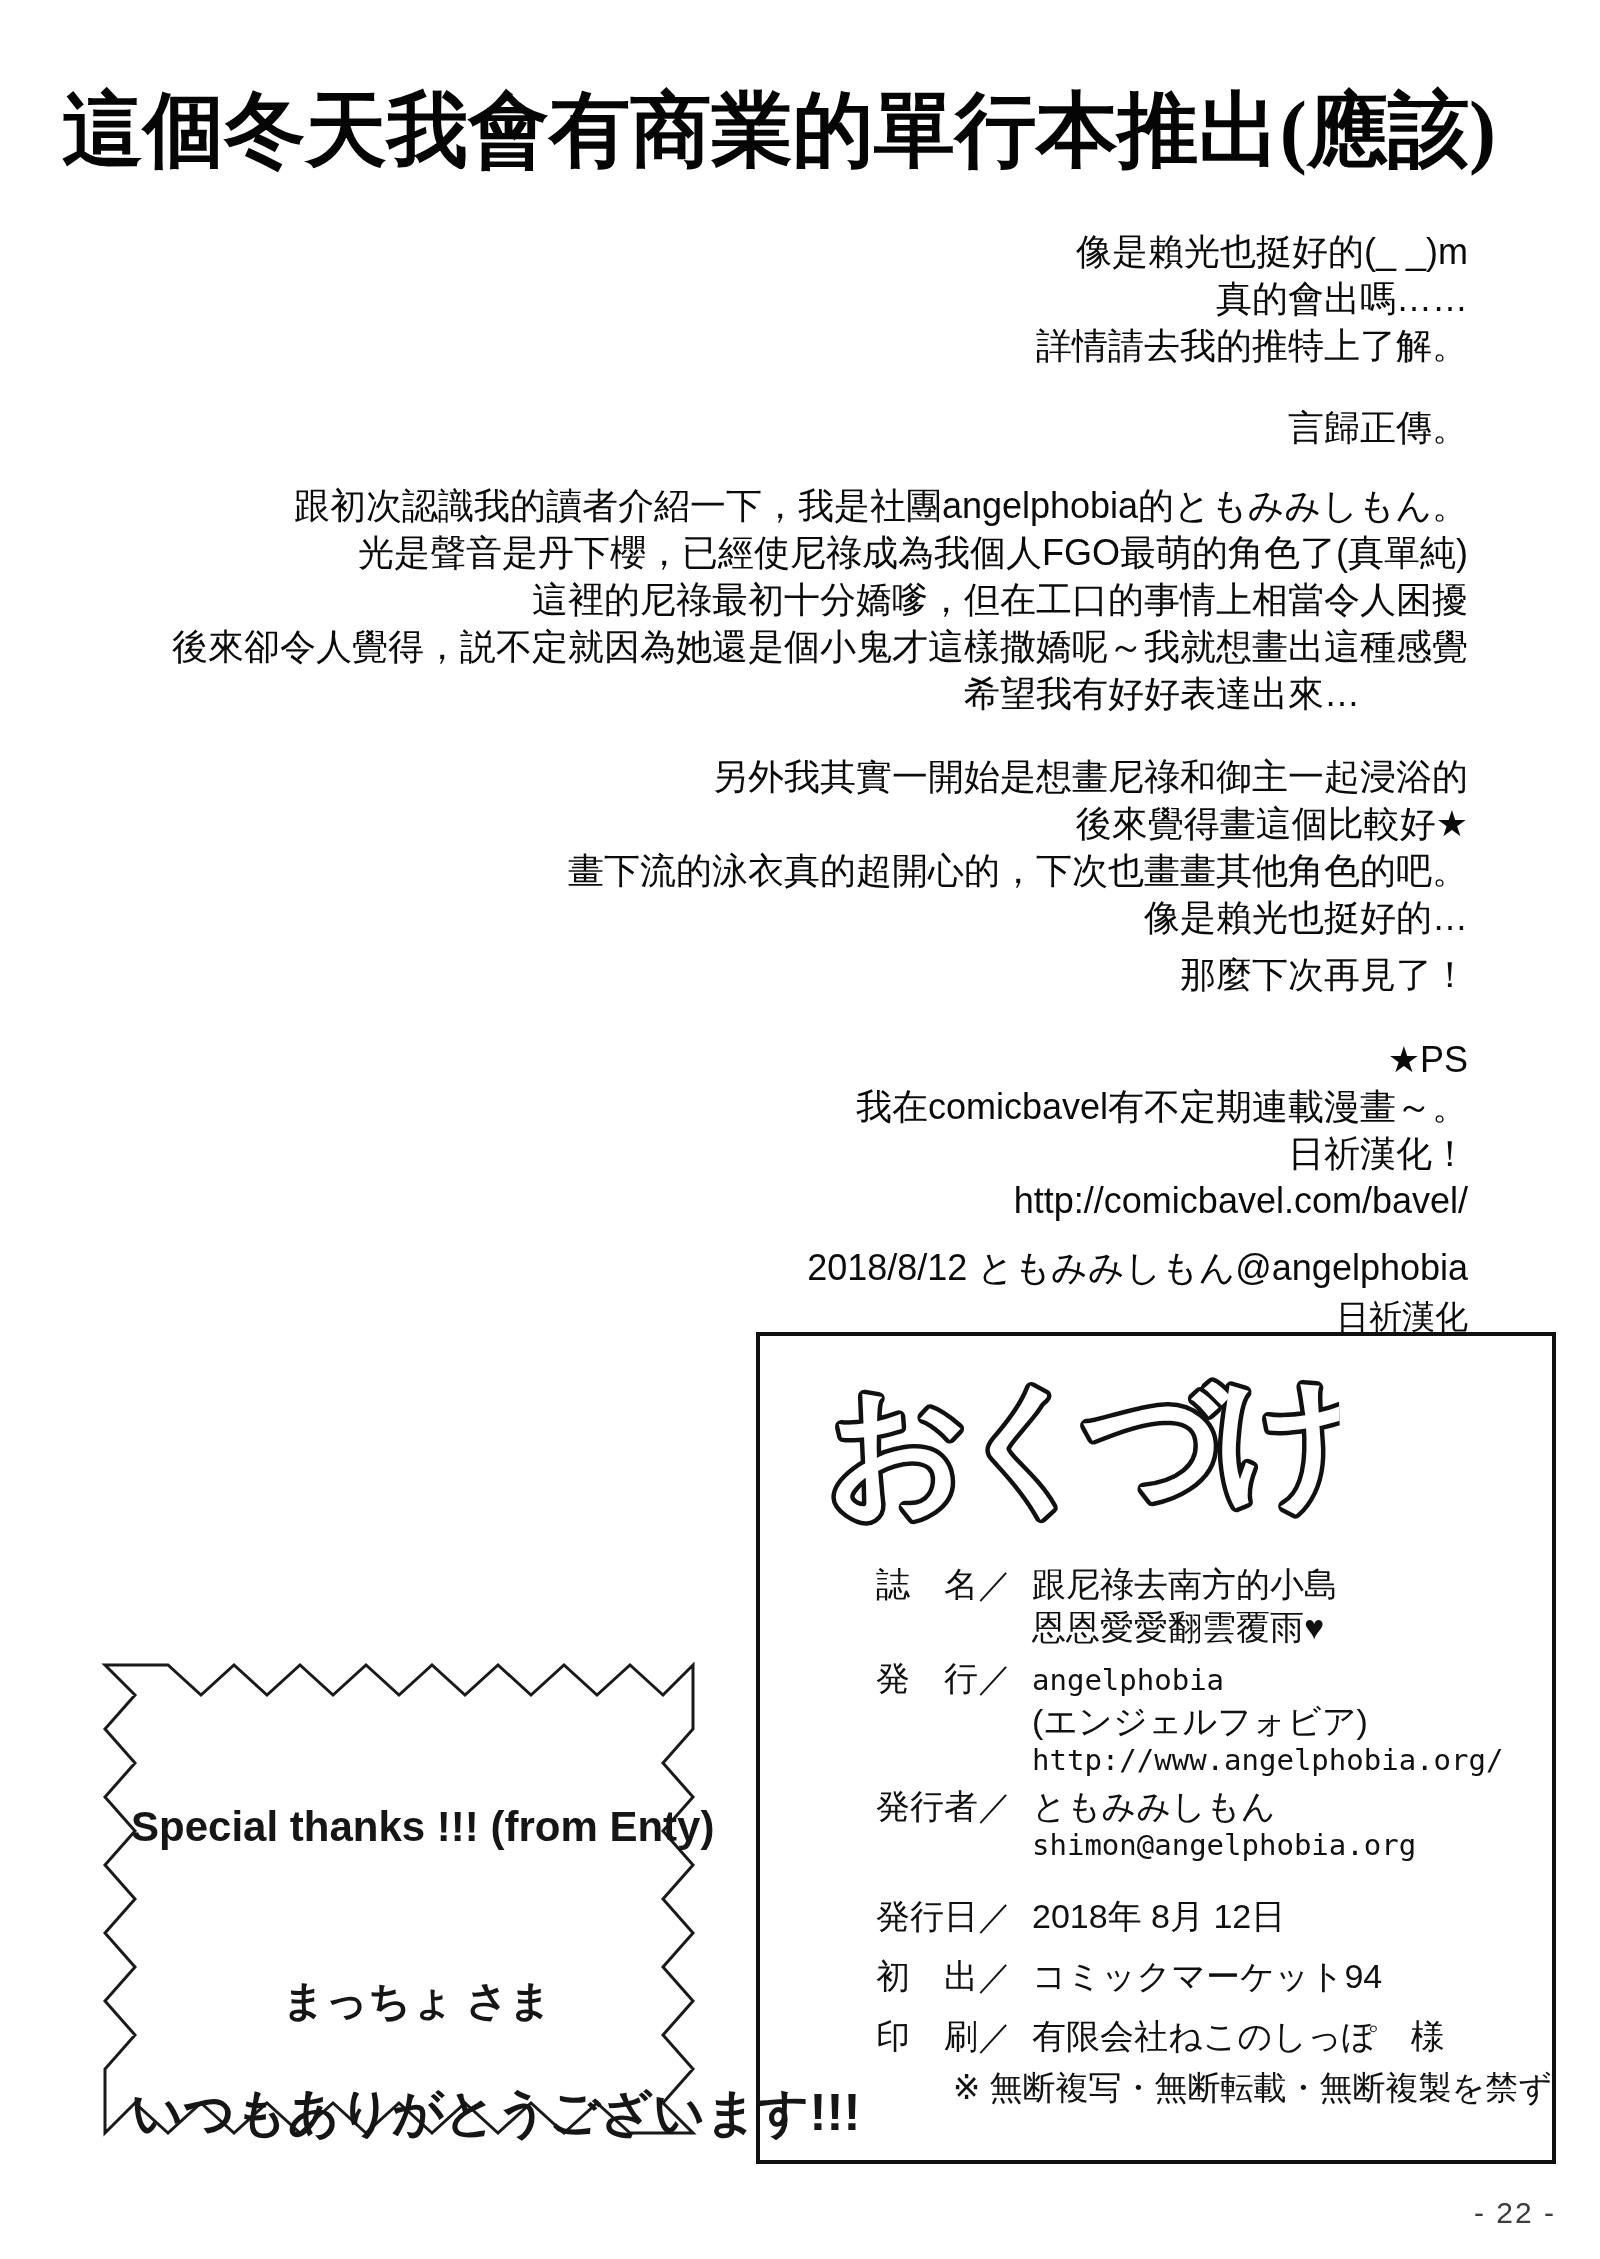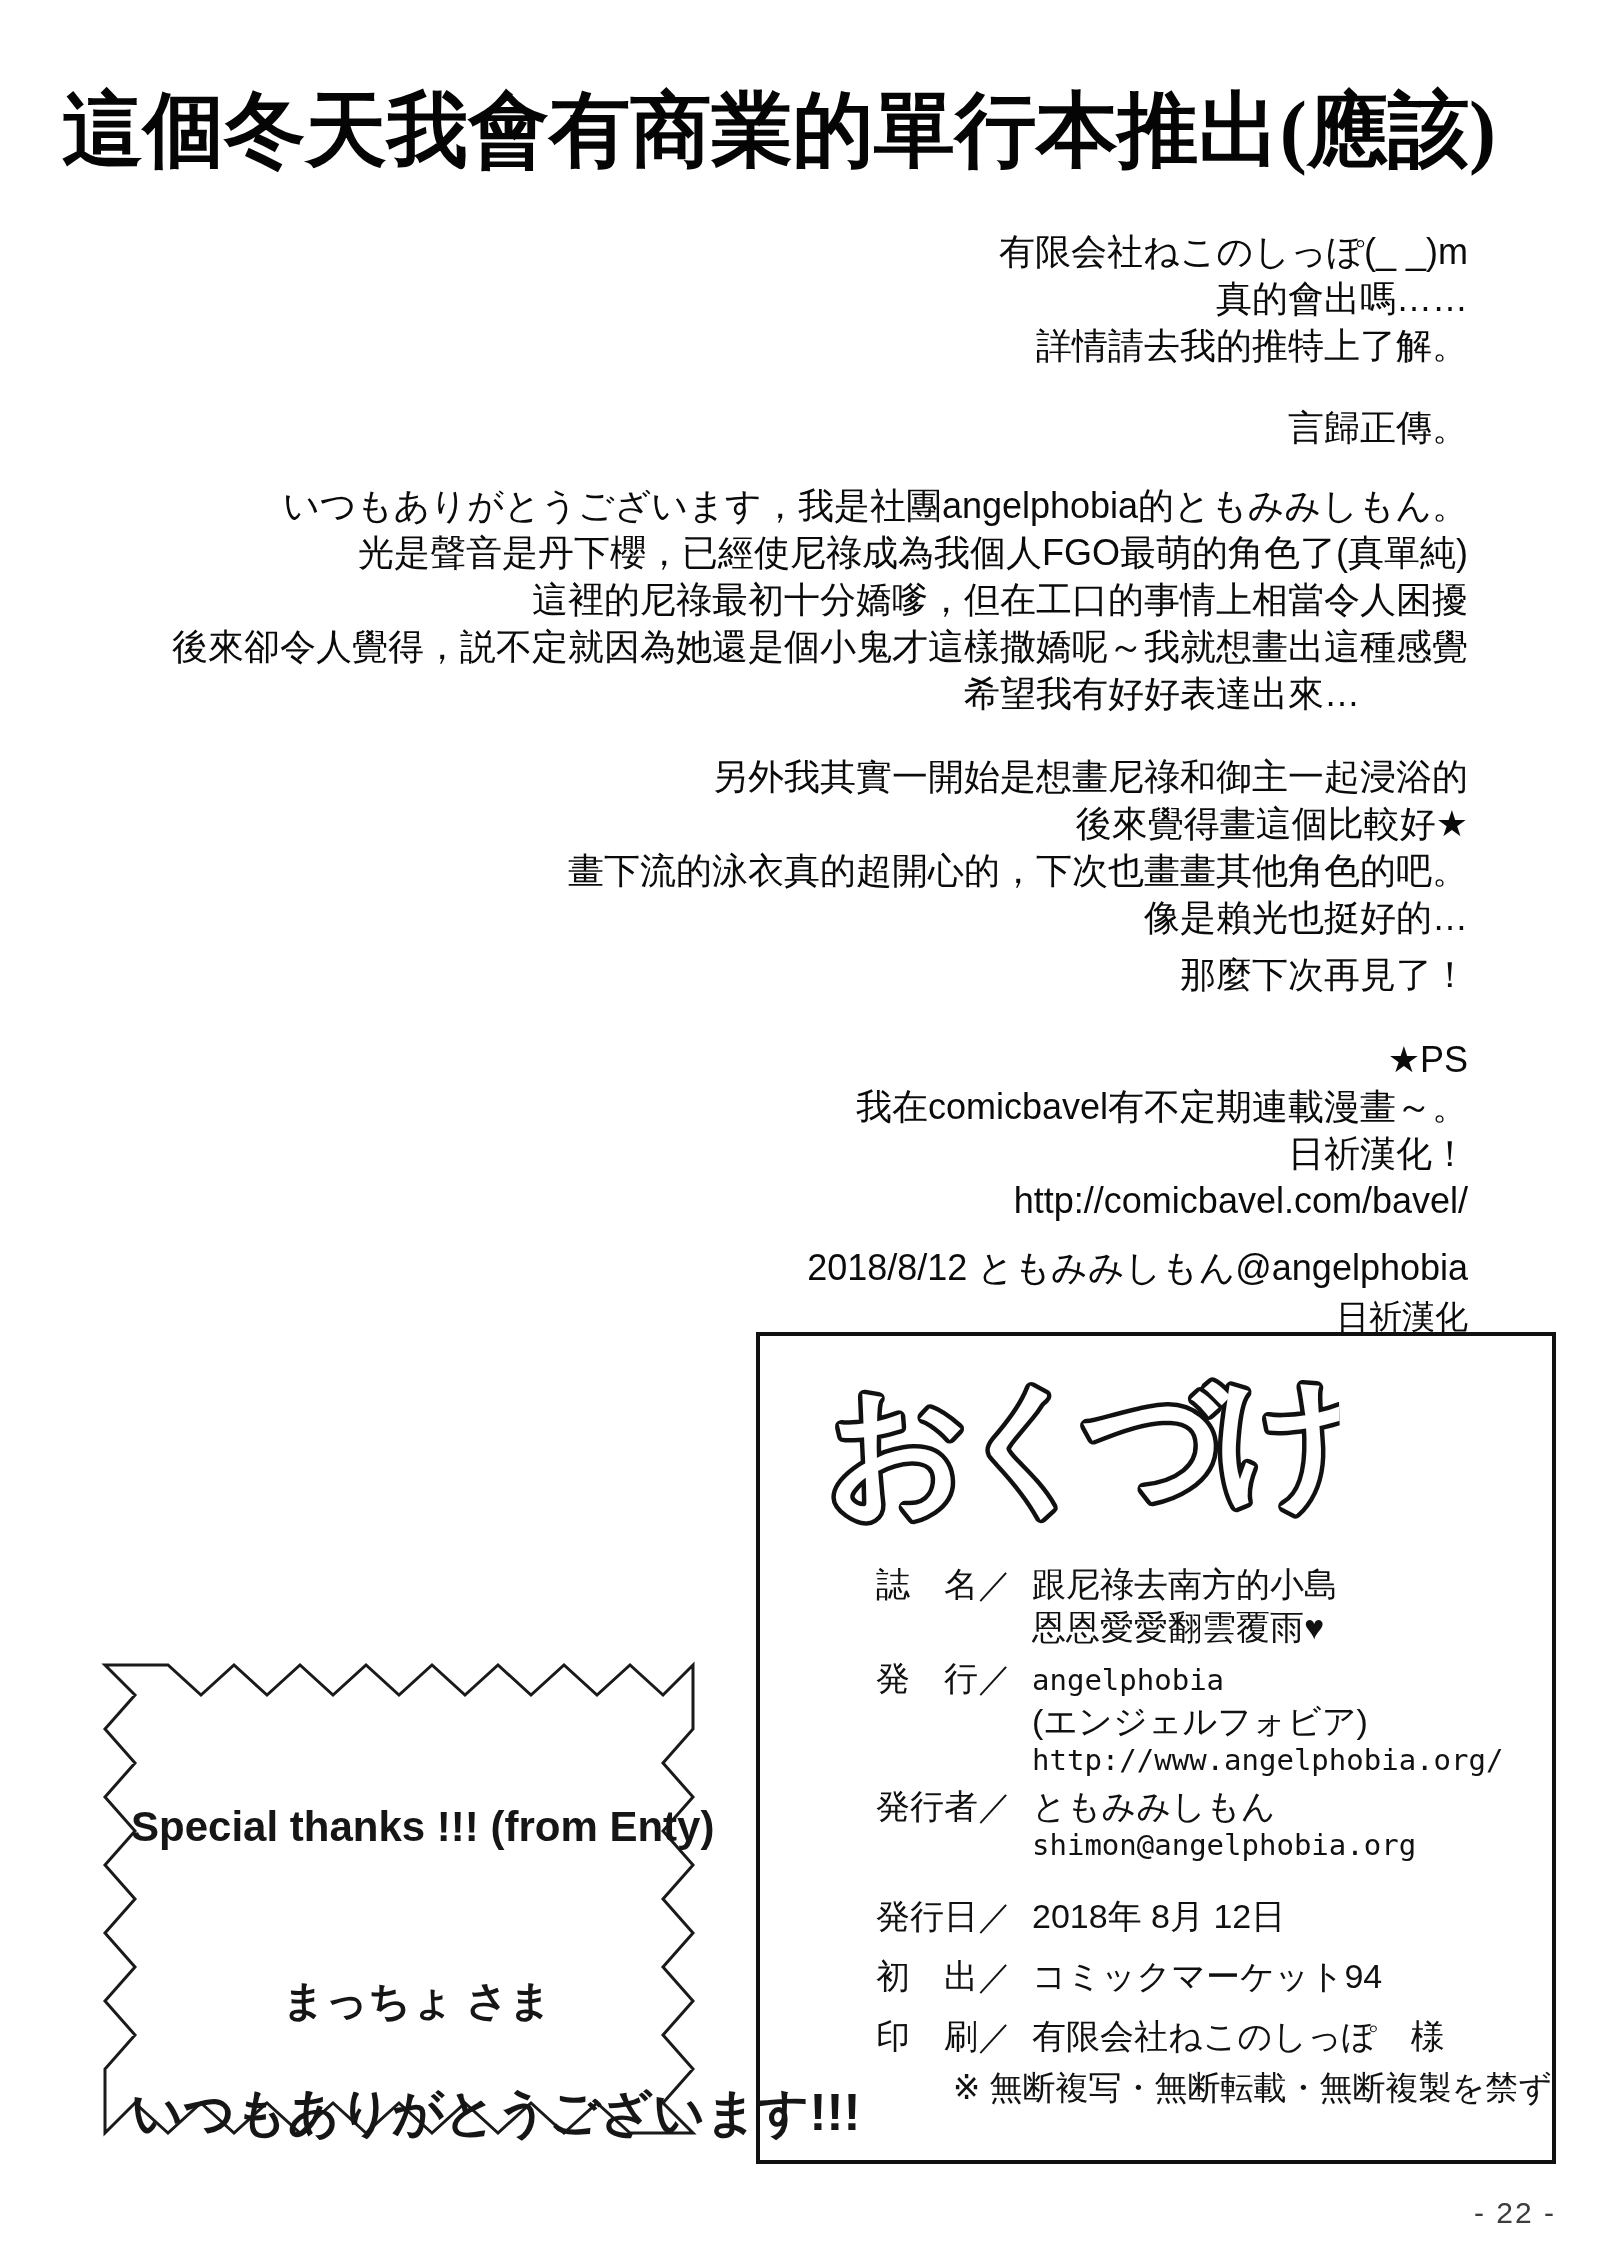--- a/index.html
+++ b/index.html
@@ -44,25 +44,25 @@
     font-size:30px;color:#3c3c3c;letter-spacing:2px;
   }
 </style>
 </head>
 <body>
 
 <div class="page">
 
   <div class="title">這個冬天我會有商業的單行本推出(應該)</div>
 
-  <div class="ln" style="top:232px">有限会社ねこのしっぽ(_ _)m</div>
+  <div class="ln" style="top:232px">像是賴光也挺好的(_ _)m</div>
   <div class="ln" style="top:279px">真的會出嗎……</div>
   <div class="ln" style="top:326px">詳情請去我的推特上了解。</div>
   <div class="ln" style="top:408px">言歸正傳。</div>
-  <div class="ln" style="top:486px">いつもありがとうございます，我是社團angelphobia的ともみみしもん。</div>
+  <div class="ln" style="top:486px">跟初次認識我的讀者介紹一下，我是社團angelphobia的ともみみしもん。</div>
   <div class="ln" style="top:533px">光是聲音是丹下櫻，已經使尼祿成為我個人FGO最萌的角色了(真單純)</div>
   <div class="ln" style="top:580px">這裡的尼祿最初十分嬌嗲，但在工口的事情上相當令人困擾</div>
   <div class="ln" style="top:627px">後來卻令人覺得，説不定就因為她還是個小鬼才這樣撒嬌呢～我就想畫出這種感覺</div>
   <div class="ln indent" style="top:674px">希望我有好好表達出來…</div>
   <div class="ln" style="top:757px">另外我其實一開始是想畫尼祿和御主一起浸浴的</div>
   <div class="ln" style="top:804px">後來覺得畫這個比較好★</div>
   <div class="ln" style="top:851px">畫下流的泳衣真的超開心的，下次也畫畫其他角色的吧。</div>
   <div class="ln" style="top:898px">像是賴光也挺好的…</div>
   <div class="ln" style="top:955px">那麼下次再見了！</div>
   <div class="ln" style="top:1040px">★PS</div>

